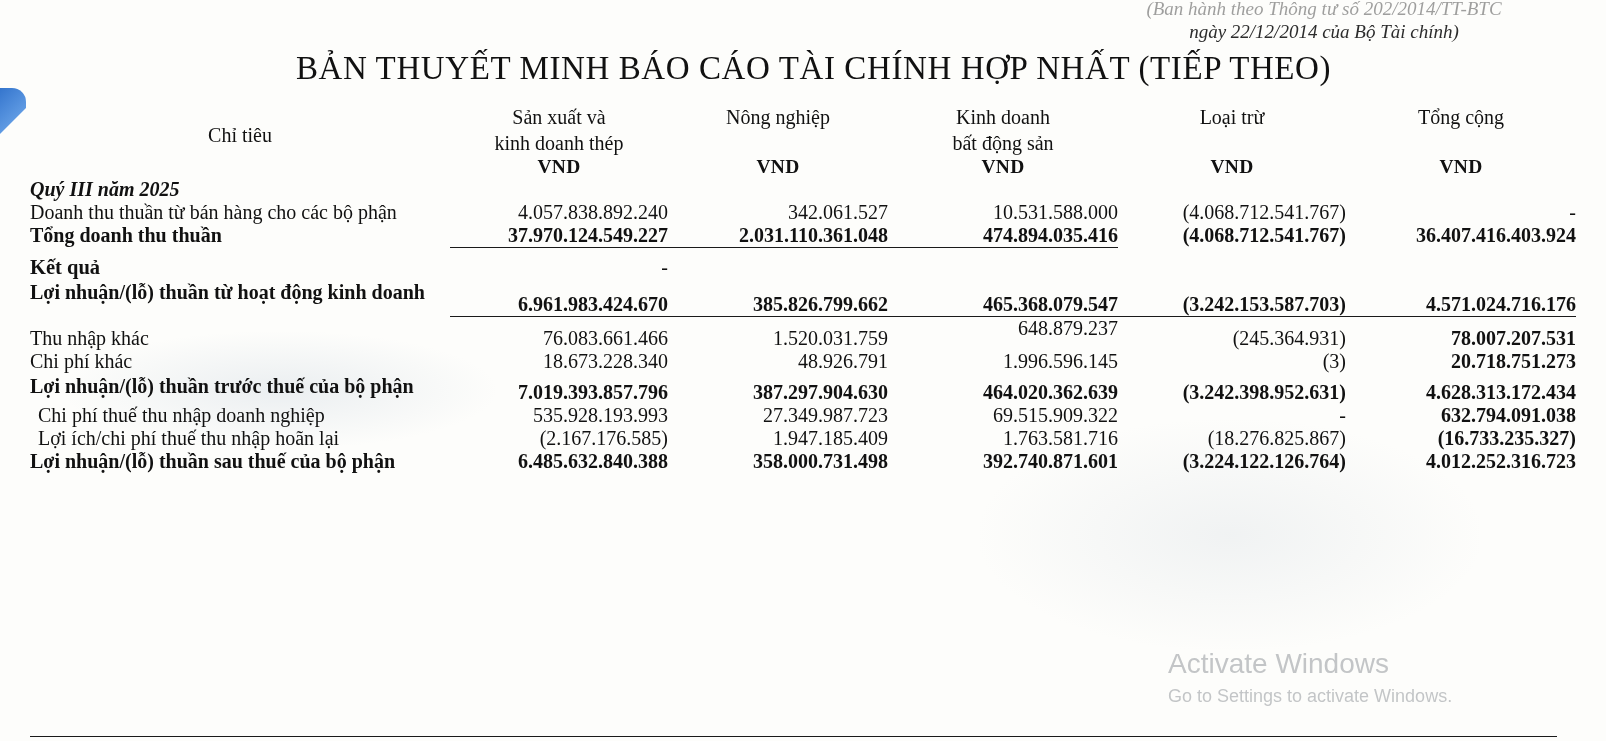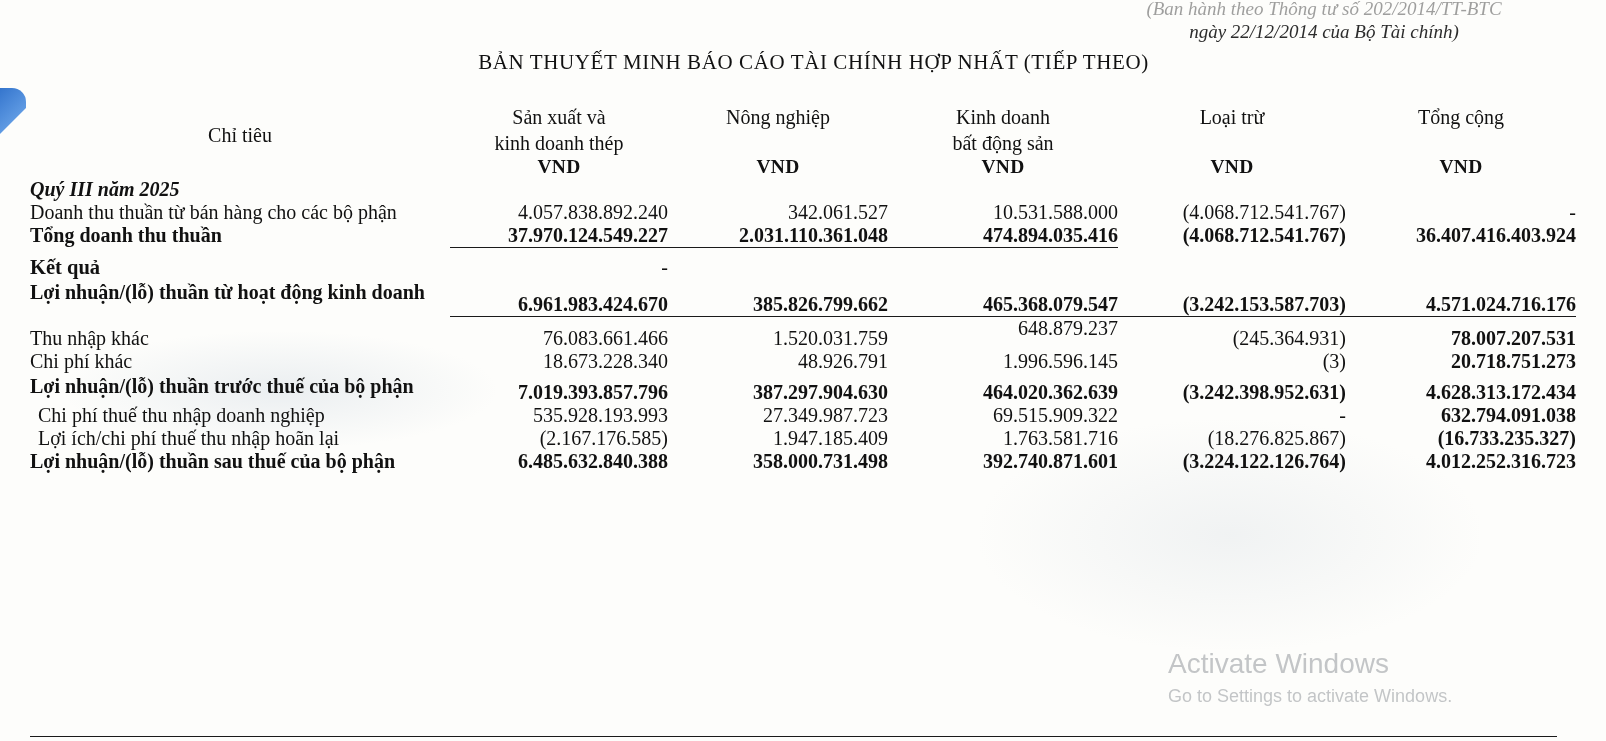--- a/index.html
+++ b/index.html
@@ -64,21 +64,21 @@
     position: relative;
     top: 2px;
   }
 
   .doc-title {
     position: absolute;
     left: 0;
     right: 0;
     top: 50px;
     text-align: center;
-    font-size: 21px;
+    font-size: 33px;
     letter-spacing: .6px;
     font-weight: 400;
     padding-left: 40px;
   }
 
   table.fin {
     position: absolute;
     left: 30px;
     top: 104px;
     width: 1546px;

